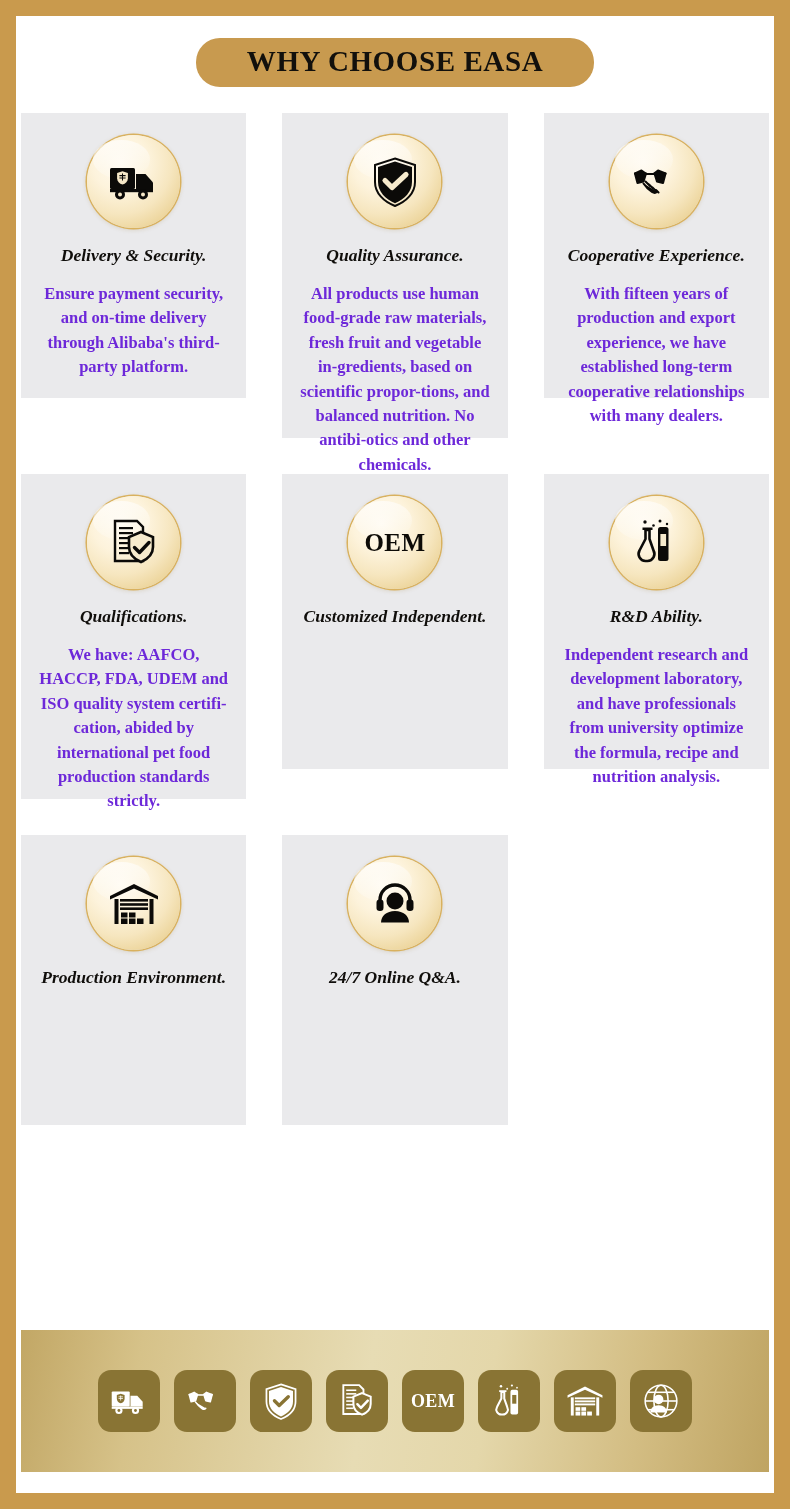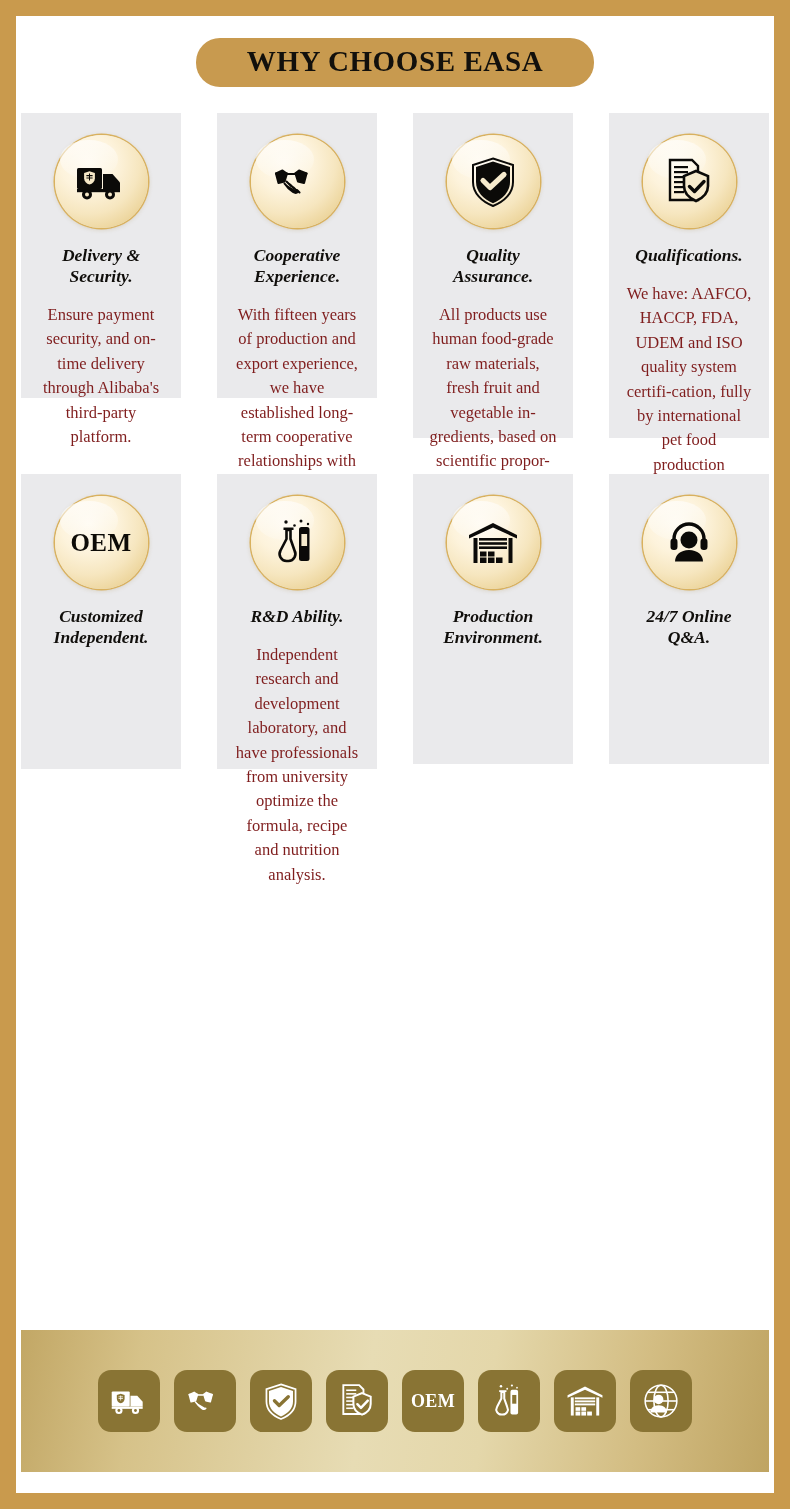--- a/index.html
+++ b/index.html
@@ -56,21 +56,21 @@
     white-space: nowrap;
   }
 
   
   .grid {
     position: absolute;
     left: 5px;
     right: 5px;
     top: 97px;
     display: grid;
-    grid-template-columns: 1fr 1fr 1fr 1fr;
+    grid-template-columns: 1fr 1fr 1fr;
     grid-auto-rows: min-content;
     column-gap: 10px;
     row-gap: 12px;
     gap: 36px;
   }
   .card {
     background: #eaeaec;
     box-sizing: border-box;
     padding: 22px 16px 20px 16px;
     text-align: center;
@@ -126,23 +126,24 @@
     font-weight: bold;
     font-size: 17.5px;
     color: #100e0b;
     margin-top: 17px;
     line-height: 1.2;
   }
   .card-body {
     font-family: "Liberation Serif", "DejaVu Serif", serif;
     font-size: 16.5px;
     line-height: 1.48;
-    color: #7f1d1d;
+    color: #6d28d9;
     margin-top: 16px;
     max-width: 330px;
+    font-weight: bold;
   }
 
   
   .footer {
     position: absolute;
     left: 5px;
     right: 5px;
     bottom: 21px;
     height: 142px;
     background: linear-gradient(100deg,
@@ -201,64 +202,64 @@
           <circle cx="11" cy="32.5" r="5" fill="#0b0a08"></circle>
           <circle cx="11" cy="32.5" r="2" fill="#f6e8c8"></circle>
           <circle cx="34" cy="32.5" r="5" fill="#0b0a08"></circle>
           <circle cx="34" cy="32.5" r="2" fill="#f6e8c8"></circle>
         </svg>
       </div>
       <div class="card-title">Delivery &amp; Security.</div>
       <div class="card-body">Ensure payment security, and on-time delivery through Alibaba's third-party platform.</div>
     </div>
 
+    <div class="card r2">
+      <div class="medallion">
+        <svg width="44" height="50" viewBox="0 0 44 50">
+          <path d="M22 1.5L42 8v17c0 11-8.5 19.5-20 24C10.5 44.5 2 36 2 25V8z" fill="none" stroke="#0b0a08" stroke-width="2"></path>
+          <path d="M22 4.5L39 10v15c0 9.6-7.3 17.1-17 21.2C12.3 42.1 5 34.6 5 25V10z" fill="#0b0a08"></path>
+          <path d="M12 23.5l7 7 14-13" fill="none" stroke="#f7ebcd" stroke-width="5.2" stroke-linecap="round" stroke-linejoin="round"></path>
+        </svg>
+      </div>
+      <div class="card-title">Quality Assurance.</div>
+      <div class="card-body">All products use human food-grade raw materials, fresh fruit and vegetable in-gredients, based on scientific propor-tions, and balanced nutrition. No antibi-otics and other chemicals.</div>
+    </div>
+
     <div class="card r1">
       <div class="medallion">
         <svg width="50" height="40" viewBox="0 0 50 40" fill="none" stroke="#0b0a08" stroke-width="2.1" stroke-linejoin="round" stroke-linecap="round">
           <path d="M4 11.5l6.5-3 5 3.5h7l4.5-3.5 7.5 3" fill="#0b0a08"></path>
           <path d="M4 11.5l2.5 9.5 6-1.5 2.5-8z" fill="#0b0a08"></path>
           <path d="M34.5 11.5L32 21l-6-1.5-2.5-8z" fill="#0b0a08"></path>
           <path d="M14.5 19.5l4.5 4.5M18 22.5l4 4M21.5 25.5l3.5 3.5M25 28l2.5 2.5"></path>
           <path d="M12.5 21.5c2 3 5.5 6.5 8.5 8.5 2 1.3 3.8 1.2 5-0.3" fill="#0b0a08"></path>
         </svg>
       </div>
       <div class="card-title">Cooperative Experience.</div>
       <div class="card-body">With fifteen years of production and export experience, we have established long-term cooperative relationships with many dealers.</div>
-    </div>
-
-    <div class="card r2">
-      <div class="medallion">
-        <svg width="44" height="50" viewBox="0 0 44 50">
-          <path d="M22 1.5L42 8v17c0 11-8.5 19.5-20 24C10.5 44.5 2 36 2 25V8z" fill="none" stroke="#0b0a08" stroke-width="2"></path>
-          <path d="M22 4.5L39 10v15c0 9.6-7.3 17.1-17 21.2C12.3 42.1 5 34.6 5 25V10z" fill="#0b0a08"></path>
-          <path d="M12 23.5l7 7 14-13" fill="none" stroke="#f7ebcd" stroke-width="5.2" stroke-linecap="round" stroke-linejoin="round"></path>
-        </svg>
-      </div>
-      <div class="card-title">Quality Assurance.</div>
-      <div class="card-body">All products use human food-grade raw materials, fresh fruit and vegetable in-gredients, based on scientific propor-tions, and balanced nutrition. No antibi-otics and other chemicals.</div>
     </div>
 
     <div class="card r2">
       <div class="medallion">
         <svg width="50" height="50" viewBox="0 0 50 50">
           <path d="M6 3h22l6 6v34H6z" fill="none" stroke="#0b0a08" stroke-width="2.4"></path>
           <g fill="#0b0a08">
             <rect x="10" y="9" width="14" height="2.2"></rect>
             <rect x="10" y="14" width="14" height="2.2"></rect>
             <rect x="10" y="19" width="14" height="2.2"></rect>
             <rect x="10" y="24" width="14" height="2.2"></rect>
             <rect x="10" y="29" width="10" height="2.2"></rect>
             <rect x="10" y="34" width="10" height="2.2"></rect>
           </g>
           <path d="M32 14l12 5v10c0 7-5 12-12 15-7-3-12-8-12-15V19z" fill="#f7ebcd" stroke="#0b0a08" stroke-width="2.6"></path>
           <path d="M25.5 29.5l5 5 9.5-10" fill="none" stroke="#0b0a08" stroke-width="3.4" stroke-linecap="round" stroke-linejoin="round"></path>
         </svg>
       </div>
       <div class="card-title">Qualifications.</div>
-      <div class="card-body">We have: AAFCO, HACCP, FDA, UDEM and ISO quality system certifi-cation, fully by international pet food production standards strictly.</div>
+      <div class="card-body">We have: AAFCO, HACCP, FDA, UDEM and ISO quality system certifi-cation, abided by international pet food production standards strictly.</div>
     </div>
 
     <div class="card r3">
       <div class="medallion">
         <span class="oem-text">OEM</span>
       </div>
       <div class="card-title">Customized Independent.</div>
     </div>
 
     <div class="card r3">

